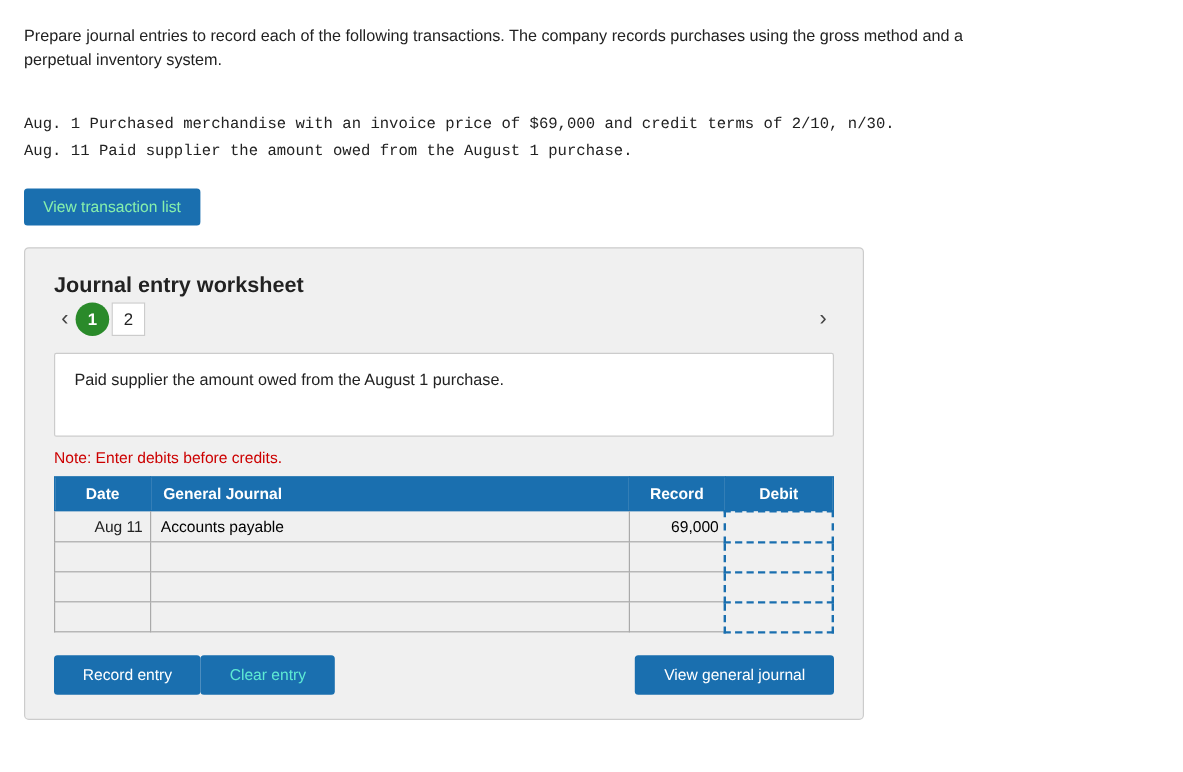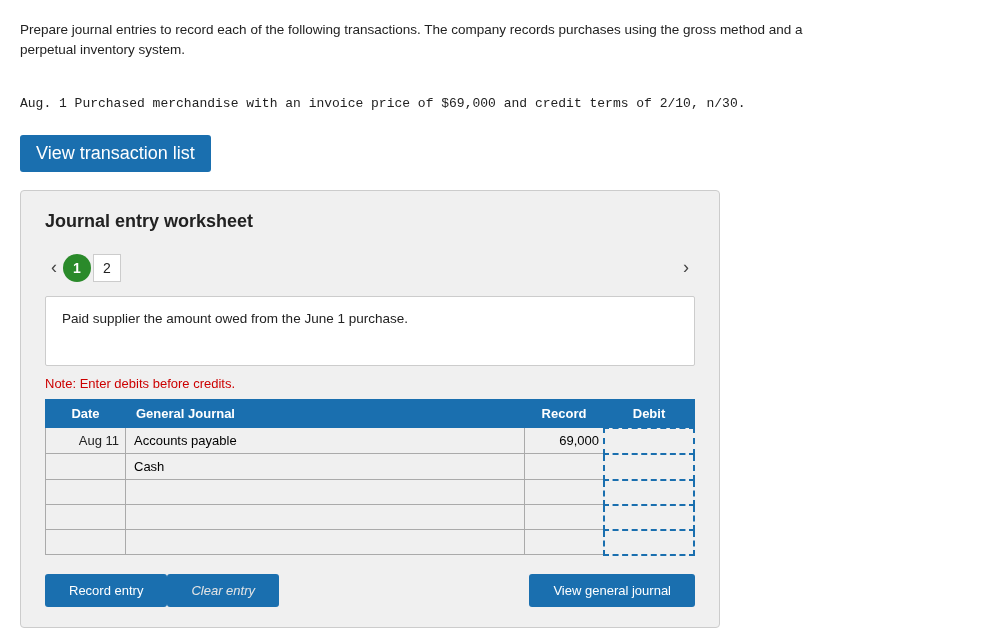--- a/index.html
+++ b/index.html
@@ -19,39 +19,39 @@
       max-width: 920px;
     }
     .transactions {
       font-family: 'Courier New', Courier, monospace;
       font-size: 13px;
       line-height: 1.7;
       margin-bottom: 20px;
     }
     .btn-view-transaction {
       background-color: #1a6faf;
-      color: #ffffff;
+      color: #86efac;
       border: none;
       padding: 8px 16px;
-      font-size: 18px;
+      font-size: 13px;
       border-radius: 3px;
       cursor: pointer;
       margin-bottom: 18px;
     }
     .worksheet-container {
       background: #f0f0f0;
       border: 1px solid #ccc;
       border-radius: 4px;
       padding: 20px 24px 20px 24px;
       max-width: 700px;
     }
     .worksheet-title {
       font-size: 18px;
       font-weight: bold;
-      margin-bottom: 22px;
+      margin-bottom: 4px;
     }
     .tabs-row {
       display: flex;
       align-items: center;
       margin-bottom: 14px;
       gap: 0;
     }
     .tab-nav-btn {
       background: none;
       border: none;
@@ -162,27 +162,26 @@
       background: #1a6faf;
       color: #fff;
       border: none;
       padding: 9px 24px;
       font-size: 13px;
       border-radius: 3px;
       cursor: pointer;
     }
     .btn-clear {
       background: #1a6faf;
-      color: #e5e5e5;
+      color: #5eead4;
       border: none;
       padding: 9px 24px;
       font-size: 13px;
       border-radius: 3px;
       cursor: pointer;
-      font-style: italic;
     }
     .btn-view-journal {
       background: #1a6faf;
       color: #fff;
       border: none;
       padding: 9px 24px;
       font-size: 13px;
       border-radius: 3px;
       cursor: pointer;
       margin-left: auto;
@@ -197,20 +196,21 @@
 
 
 
 <p class="instructions">
   <span>Prepare journal entries to record each of the following transactions. The company records purchases using the gross method and a</span><br>
   <span>perpetual inventory system.</span>
 </p>
 
 <div class="transactions">
   <div>Aug.  1 Purchased merchandise with an invoice price of $69,000 and credit terms of 2/10, n/30.</div>
+  <div>Aug. 11 Paid supplier the amount owed from the August 1 purchase.</div>
 </div>
 
 <button class="btn-view-transaction">View transaction list</button>
 
 <div class="worksheet-container">
   <div class="worksheet-title">Journal entry worksheet</div>
 
   <div class="tabs-row">
     <button class="tab-nav-btn">
       <span class="chevron">‹</span>
@@ -220,47 +220,41 @@
     </div>
     <div class="tab-inactive">
       <span>2</span>
     </div>
     <button class="tab-nav-btn tab-nav-right">
       <span class="chevron">›</span>
     </button>
   </div>
 
   <div class="description-box">
-    <span>Paid supplier the amount owed from the June 1 purchase.</span>
+    <span>Paid supplier the amount owed from the August 1 purchase.</span>
   </div>
 
   <div class="note-text">Note: Enter debits before credits.</div>
 
   <table class="journal-table">
     <thead>
       <tr>
         <th class="th-date">Date</th>
         <th class="th-journal">General Journal</th>
         <th class="th-debit">Record</th>
         <th class="th-credit">Debit</th>
       </tr>
     </thead>
     <tbody id="journal-tbody">
     <tr>
           <td class="td-date">Aug 11</td>
           <td class="td-account"><input class="input-cell" type="text" value="Accounts payable" style=""></td>
           <td class="td-debit"><input class="input-cell input-cell-debit" type="text" value="69,000" style=""></td>
           <td class="td-credit"><input class="input-cell" type="text" style=""></td>
         </tr>
-        <tr>
-          <td class="td-date"></td>
-          <td class="td-account"><input class="input-cell" type="text" value="Cash" style=""></td>
-          <td class="td-debit"><input class="input-cell input-cell-debit" type="text" style=""></td>
-          <td class="td-credit"><input class="input-cell" type="text" style=""></td>
-        </tr>
         <tr class="empty-row">
           <td class="td-date"></td>
           <td class="td-account"><input class="input-cell" type="text" style=""></td>
           <td class="td-debit"><input class="input-cell input-cell-debit" type="text" style=""></td>
           <td class="td-credit"><input class="input-cell" type="text" style=""></td>
         </tr>
         <tr class="empty-row">
           <td class="td-date"></td>
           <td class="td-account"><input class="input-cell" type="text" style=""></td>
           <td class="td-debit"><input class="input-cell input-cell-debit" type="text" style=""></td>

